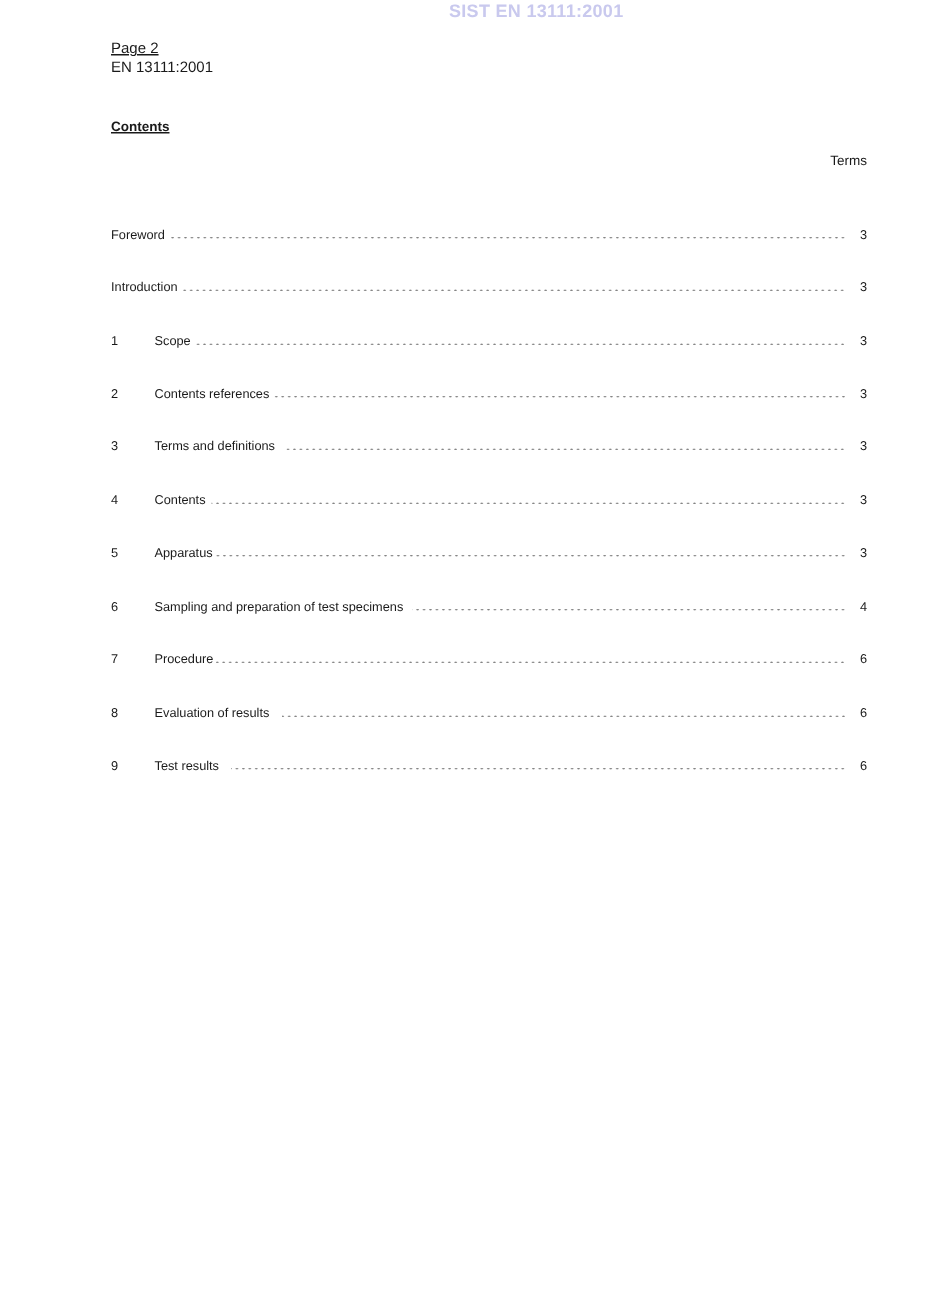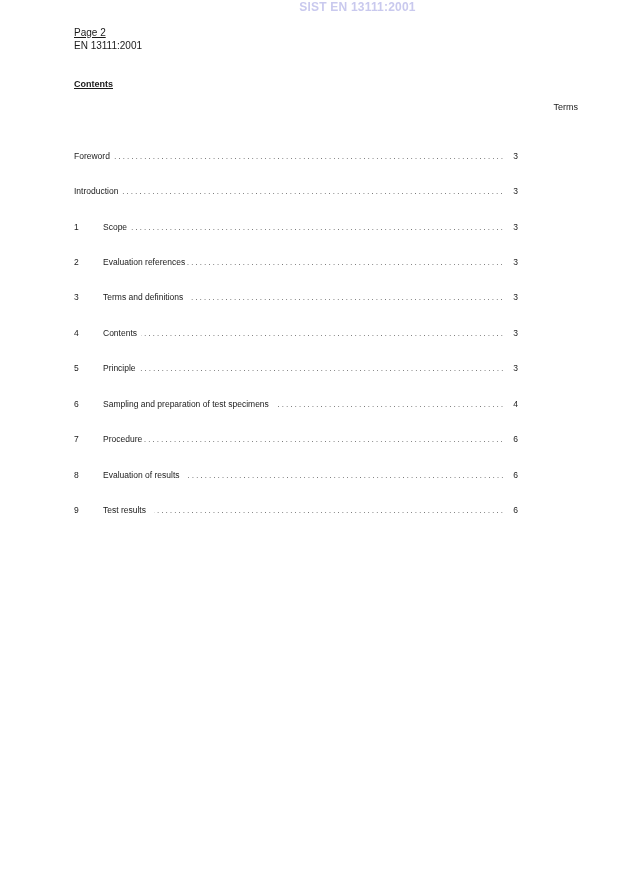--- a/index.html
+++ b/index.html
@@ -12,21 +12,21 @@
       font-family: "Liberation Sans", sans-serif; font-weight: bold;
       font-size: 12px; color: #c9c9ee; line-height: 14px; letter-spacing: 0.2px; padding-left: 48px;
     }
     .header-page { position: absolute; left: 74px; top: 27px; font-size: 10px; line-height: 12px; text-decoration: underline; }
     .header-std { position: absolute; left: 74px; top: 40px; font-size: 10px; line-height: 12px; }
     .contents-title { position: absolute; left: 74px; top: 79px; font-size: 9px; font-weight: bold; line-height: 11px; text-decoration: underline; }
     .page-col-label { position: absolute; right: 41px; top: 102px; font-size: 9px; line-height: 11px; }
 
     .toc { position: absolute; left: 74px; top: 0; width: 504px; }
     .toc-row {
-      position: absolute; left: 0; width: 444px; height: 12px;
+      position: absolute; left: 0; width: 504px; height: 12px;
       display: flex; align-items: baseline; font-size: 8.5px; line-height: 12px;
     }
     .toc-num { width: 29px; flex: 0 0 29px; }
     .toc-title { white-space: nowrap; }
     .toc-leader {
       flex: 1 1 auto; margin: 0 4px 0 4px; height: 1px; align-self: flex-end;
       margin-bottom: 3px;
       background-image: radial-gradient(circle, #777 0.6px, transparent 0.8px);
       background-size: 4.3px 2px; background-repeat: repeat-x; background-position: right center;
     }
@@ -55,39 +55,39 @@
     <span class="toc-page">3</span>
   </div>
   <div class="toc-row" style="top:221px">
     <span class="toc-num">1</span>
     <span class="toc-title">Scope</span>
     <span class="toc-leader" style="margin-left:2px"></span>
     <span class="toc-page">3</span>
   </div>
   <div class="toc-row" style="top:256px">
     <span class="toc-num">2</span>
-    <span class="toc-title">Evaluation references</span>
+    <span class="toc-title">Contents references</span>
     <span class="toc-leader" style="margin-left:2px"></span>
     <span class="toc-page">3</span>
   </div>
   <div class="toc-row" style="top:291px">
     <span class="toc-num">3</span>
     <span class="toc-title">Terms and definitions</span>
     <span class="toc-leader" style="margin-left:8px"></span>
     <span class="toc-page">3</span>
   </div>
   <div class="toc-row" style="top:327px">
     <span class="toc-num">4</span>
     <span class="toc-title">Contents</span>
     <span class="toc-leader"></span>
     <span class="toc-page">3</span>
   </div>
   <div class="toc-row" style="top:362px">
     <span class="toc-num">5</span>
-    <span class="toc-title">Principle</span>
+    <span class="toc-title">Apparatus</span>
     <span class="toc-leader" style="margin-left:2px"></span>
     <span class="toc-page">3</span>
   </div>
   <div class="toc-row" style="top:398px">
     <span class="toc-num">6</span>
     <span class="toc-title">Sampling and preparation of test specimens</span>
     <span class="toc-leader" style="margin-left:6px"></span>
     <span class="toc-page">4</span>
   </div>
   <div class="toc-row" style="top:433px">

